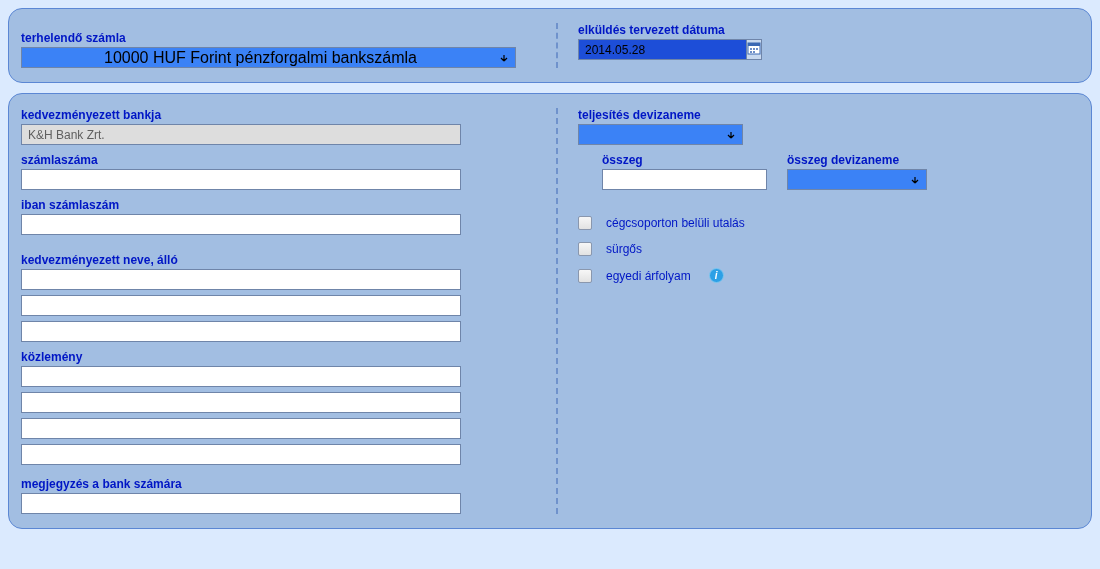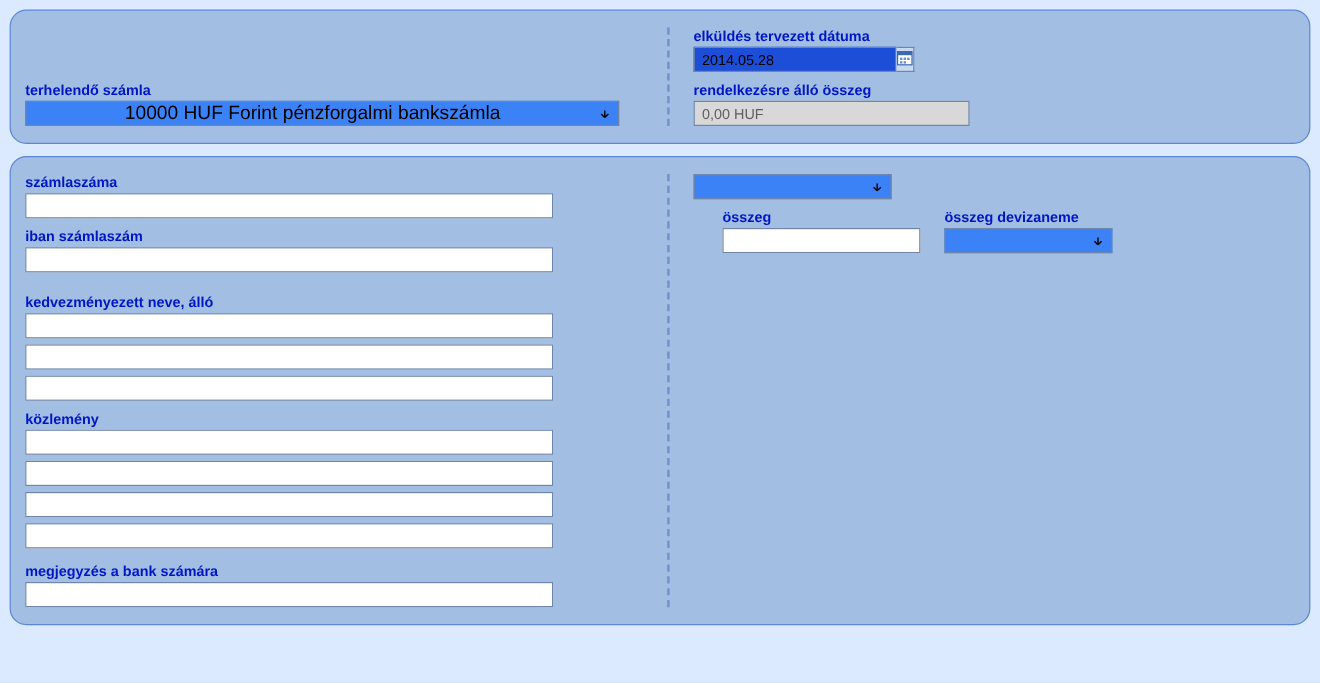--- a/index.html
+++ b/index.html
@@ -194,34 +194,32 @@
                   <rect x="3" y="7" width="2" height="2" fill="#6c8ec9"></rect>
                   <rect x="6" y="7" width="2" height="2" fill="#6c8ec9"></rect>
                   <rect x="9" y="7" width="2" height="2" fill="#6c8ec9"></rect>
                   <rect x="3" y="10" width="2" height="2" fill="#6c8ec9"></rect>
                   <rect x="6" y="10" width="2" height="2" fill="#6c8ec9"></rect>
                 </svg>
             </span>
           </div>
         </div>
       </div>
-      <div class="field" style="margin-bottom:0;">
-        <label class="lbl">rendelkezésre álló összeg</label>
-        <div class="balancewrap">
-          <input class="tinput readonly" type="text" readonly="" value="0,00 HUF" style="">
-        </div>
-      </div>
     </div>
   </div>
 </div>
 
 <div class="panel">
   <div class="cols">
     <div class="col-left">
 
+      <div class="field">
+        <label class="lbl">kedvezményezett bankja</label>
+        <input class="tinput gray" type="text" readonly="" style="width: 440px;" value="K&amp;H Bank Zrt.">
+      </div>
 
       <div class="field">
         <label class="lbl">számlaszáma</label>
         <input class="tinput" type="text" style="width: 440px;">
       </div>
 
       <div class="field" style="margin-bottom:18px;">
         <label class="lbl">iban számlaszám</label>
         <input class="tinput" type="text" style="width: 440px;">
       </div>
@@ -248,20 +246,21 @@
       <div class="field" style="margin-top:12px; margin-bottom:0;">
         <label class="lbl">megjegyzés a bank számára</label>
         <input class="tinput" type="text" style="width: 440px;">
       </div>
 
     </div>
 
     <div class="col-right">
 
       <div class="field">
+        <label class="lbl">teljesítés devizaneme</label>
         <div class="selwrap" style="width:165px;">
           <span></span>
           <span class="arrow">
             <svg viewBox="0 0 10 10">
                 <path d="M5 2 L5 8 M5 8 L2 5 M5 8 L8 5" stroke="#000" stroke-width="1.2" fill="none"></path>
               </svg>
           </span>
         </div>
       </div>
 
@@ -280,16 +279,31 @@
               <span class="arrow">
                 <svg viewBox="0 0 10 10">
                     <path d="M5 2 L5 8 M5 8 L2 5 M5 8 L8 5" stroke="#000" stroke-width="1.2" fill="none"></path>
                   </svg>
               </span>
             </div>
           </div>
         </div>
       </div>
 
+      <div class="checks">
+        <div class="checkrow">
+          <input type="checkbox" style="">
+          <span>cégcsoporton belüli utalás</span>
+        </div>
+        <div class="checkrow">
+          <input type="checkbox" style="">
+          <span>sürgős</span>
+        </div>
+        <div class="checkrow">
+          <input type="checkbox" style="">
+          <span>egyedi árfolyam</span>
+          <span class="info-icon">i</span>
+        </div>
+      </div>
 
     </div>
   </div>
 </div>
 
 </body></html>

